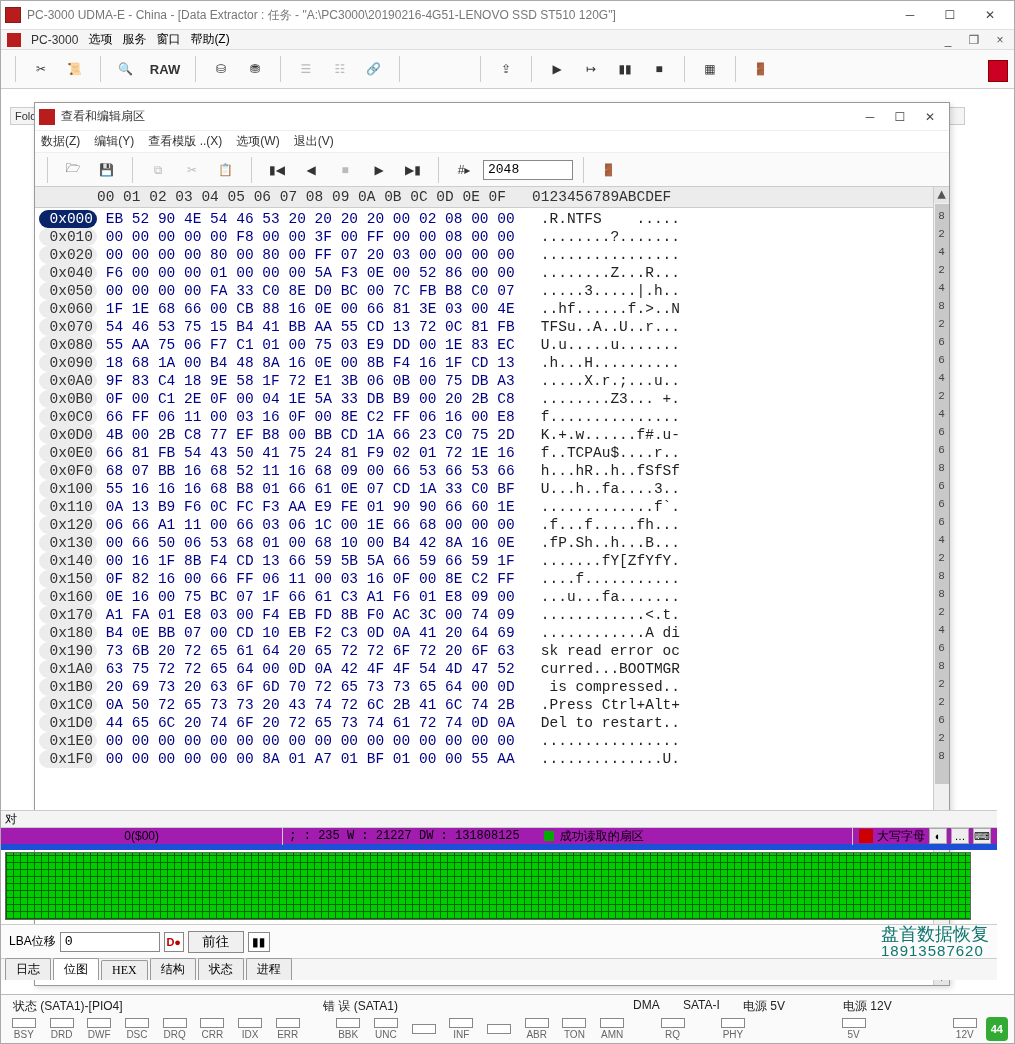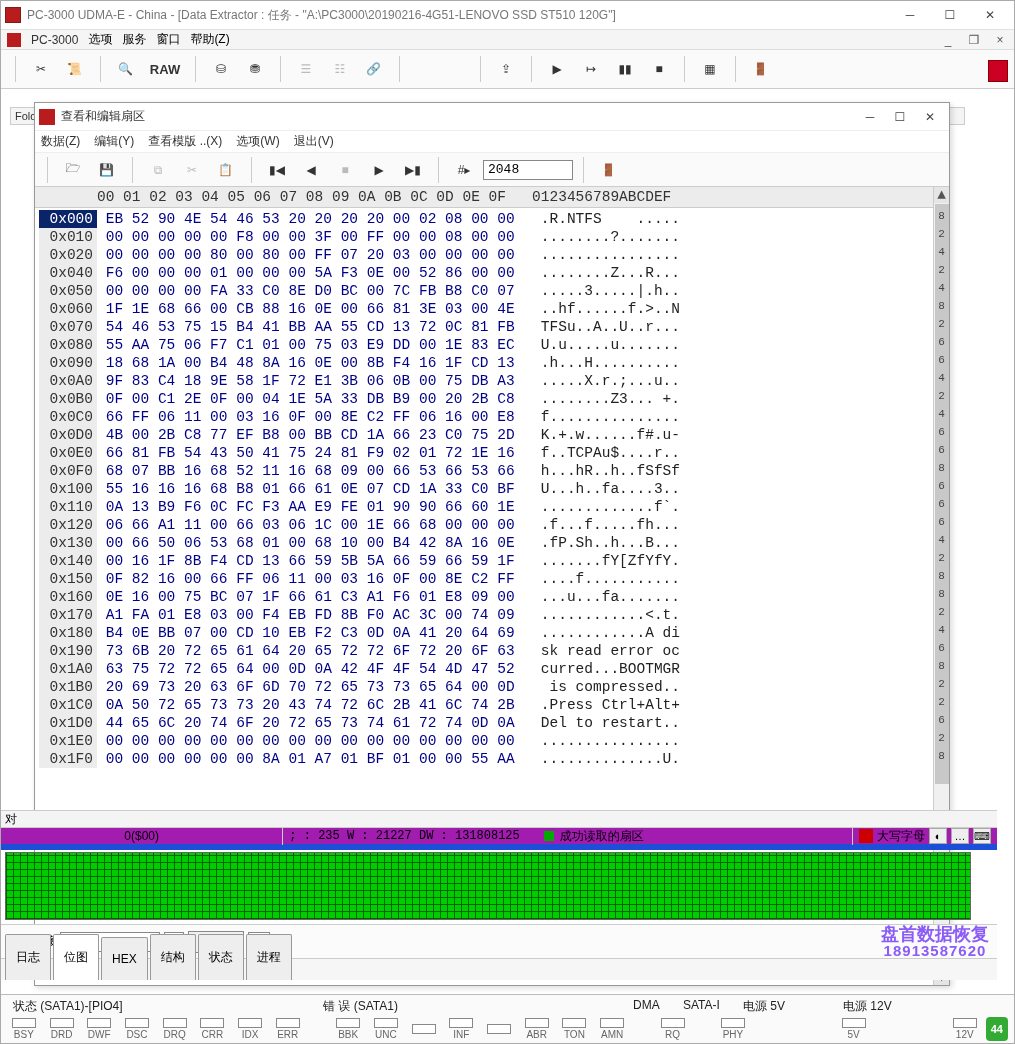--- a/index.html
+++ b/index.html
@@ -148,20 +148,21 @@
     padding: 2px 0 2px 4px;
   }
   .hex-row { white-space: pre; }
   .hex-row .offset {
     display: inline-block;
     width: 58px;
     text-align: right;
     padding-right: 4px;
     background: #ececec;
     color: #333;
+    border-radius: 9px;
   }
   .hex-row.active .offset { background: #0a246a; color: #fff; }
   .hex-row .bytes { color: #000088; }
   .hex-row .ascii { color: #222; }
   .hex-scroll {
     position: absolute; right: 0; top: 0; bottom: 0; width: 16px;
     background: #f0f0f0; border-left: 1px solid #ccc;
   }
   .hex-scroll .arrow { height: 16px; background: #e5e5e5; display:flex; align-items:center; justify-content:center; color:#555; }
   .hex-scroll .thumb { width: 14px; margin: 1px; background: #c8c8c8; height: 580px; }
@@ -225,31 +226,32 @@
     align-items:center; justify-content:center; font-weight:bold; color:#b00;
     background:#fff; font-size: 11px;
   }
   .lba-row .go-btn {
     height: 22px; width: 56px; border: 1px solid #888; background:#f0f0f0;
   }
   .lba-row .pause-box {
     width: 22px; height: 20px; border: 1px solid #888; background:#fff;
     display:inline-flex; align-items:center; justify-content:center;
   }
-  .watermark { color: #8b5cf6; font-size: 18px; text-align: center; line-height: 1; font-weight: 700; }
+  .watermark { color: #0f766e; font-size: 18px; line-height: 1; font-weight: 400; }
   .watermark .small { font-size: 15px; letter-spacing: 1px; }
 
   .tab-row {
     height: 22px; display: flex; align-items: flex-end; gap: 0;
     padding-left: 4px; background: #f6f6f6; border-top: 1px solid #ccc;
   }
   .tab {
-    padding: 14px 10px; border: 1px solid #999; border-bottom: none;
+    padding: 2px 10px; border: 1px solid #999; border-bottom: none;
     background: #eee; font-size: 12px; margin-right: 2px;
     border-radius: 2px 2px 0 0;
+    font-family: Liberation Serif, serif;
   }
   .tab.active { background: #fff; }
 
   
   .hw-status {
     position: absolute; left: 1px; bottom: 1px; right: 1px;
     background: #fafafa;
     border-top: 1px solid #bbb;
     padding: 3px 6px 2px 6px;
   }

